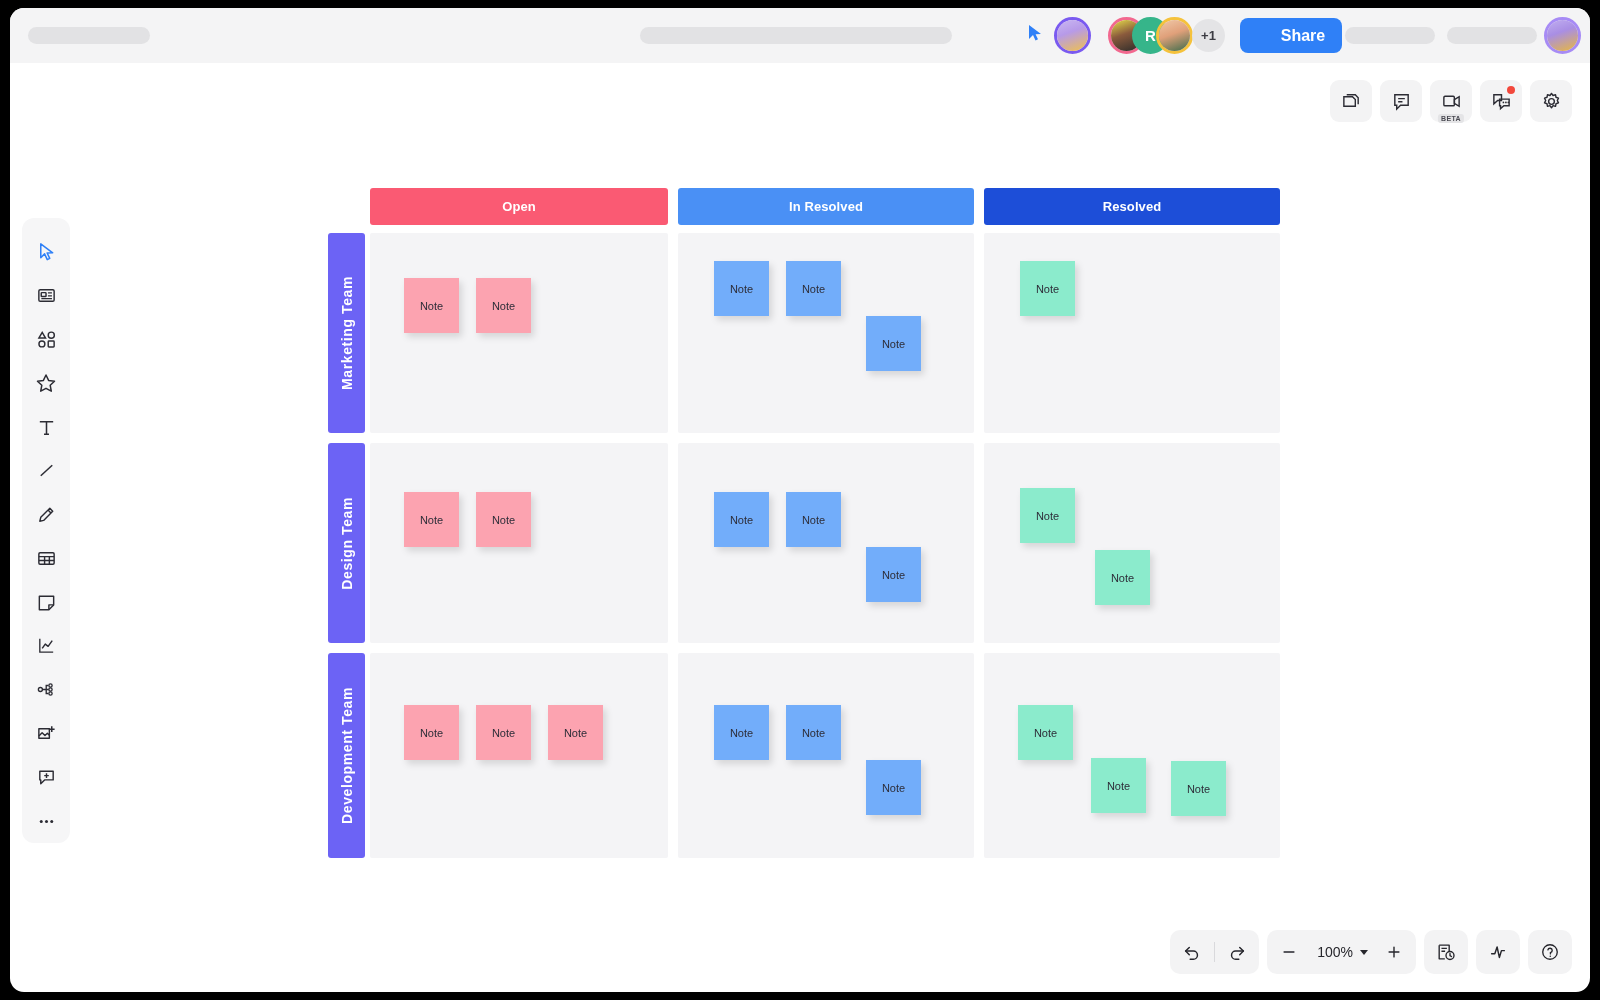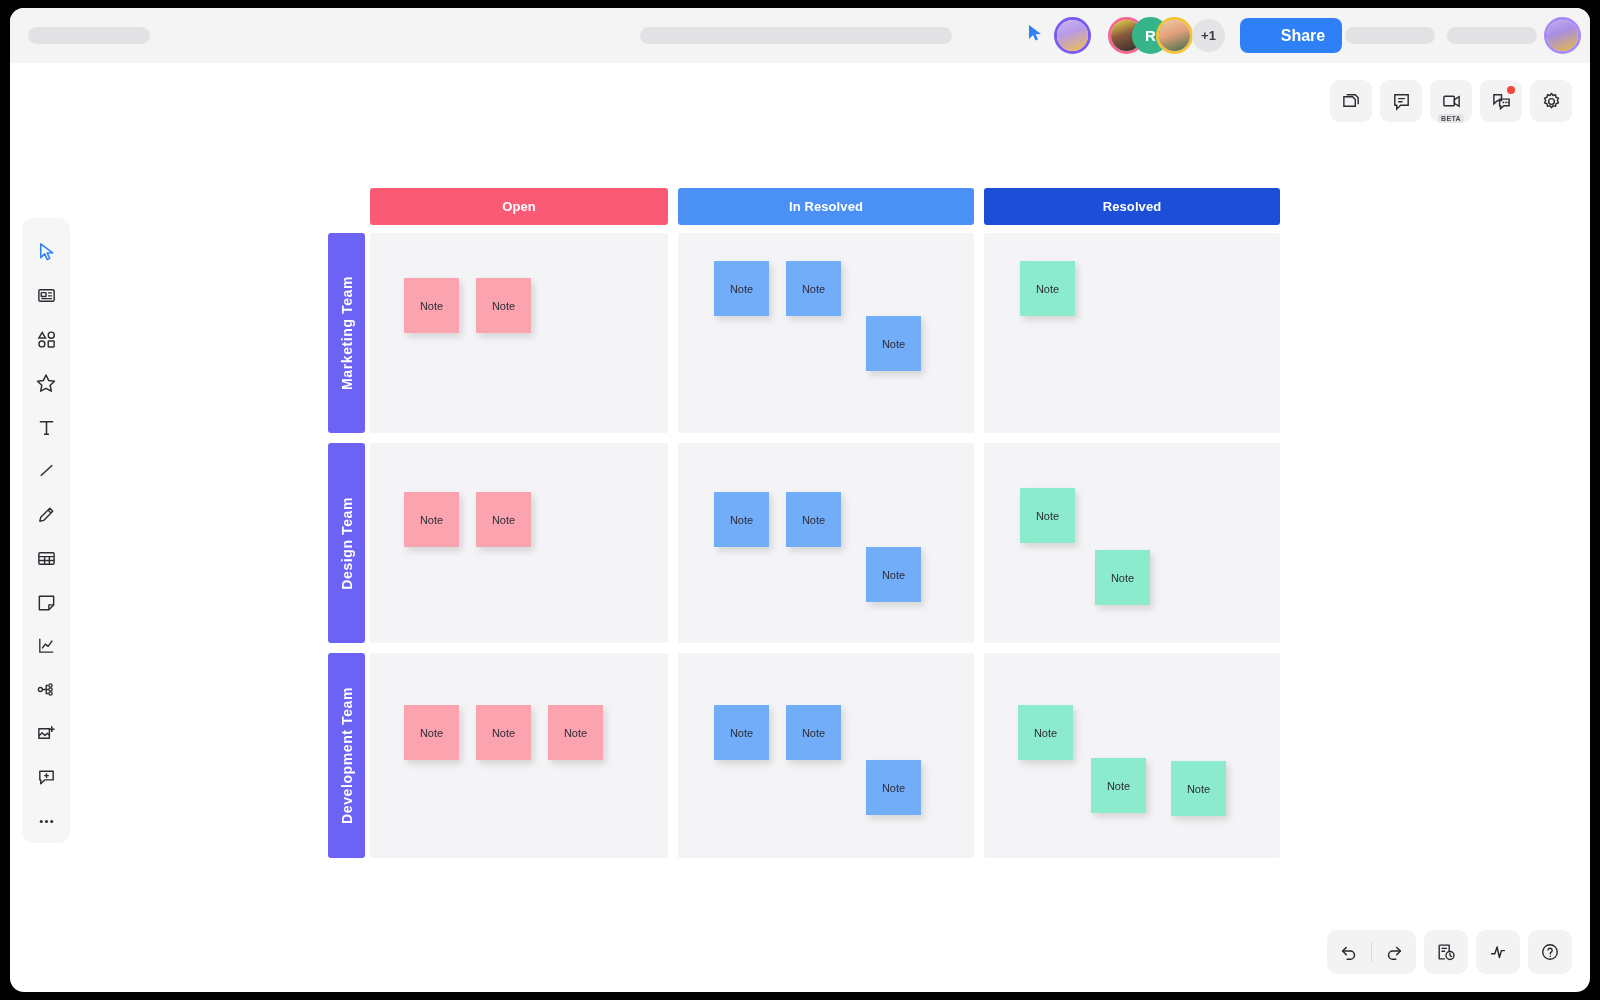--- a/index.html
+++ b/index.html
@@ -349,20 +349,36 @@
       </div>
       <div class="vdiv"></div>
       <div class="bbtn">
         <svg width="20" height="20" viewBox="0 0 22 22" fill="none" stroke="#26262c" stroke-width="1.6" stroke-linecap="round" stroke-linejoin="round">
           <path d="M14 6 L18 10 L14 14"></path>
             <path d="M18 10 h-8.5 a4.5 4.5 0 0 0 0 9 H13"></path>
         </svg>
       </div>
     </div>
 
+    <div class="bgroup">
+      <div class="bbtn">
+        <svg width="18" height="18" viewBox="0 0 22 22" stroke="#26262c" stroke-width="1.7" stroke-linecap="round">
+            <path d="M5 11 h12"></path>
+          </svg>
+      </div>
+      <div class="bbtn" style="width:auto;padding:0 4px;">
+        <span class="zoomlbl">100%</span>
+        <span class="cheva"></span>
+      </div>
+      <div class="bbtn">
+        <svg width="18" height="18" viewBox="0 0 22 22" stroke="#26262c" stroke-width="1.7" stroke-linecap="round">
+            <path d="M5 11 h12M11 5 v12"></path>
+          </svg>
+      </div>
+    </div>
 
     <div class="bgroup">
       <div class="bbtn">
         <svg width="20" height="20" viewBox="0 0 22 22" fill="none" stroke="#26262c" stroke-width="1.5" stroke-linejoin="round">
           <path d="M3.5 3.5 h11 v6.4"></path>
             <path d="M3.5 3.5 v15 h6.2"></path>
             <path d="M6 7 h6M6 10.2 h4"></path>
           <circle cx="15.4" cy="14.8" r="4.4"></circle>
             <path d="M15.4 12.7 v2.3 l1.6 1" stroke-linecap="round"></path>
         </svg>

